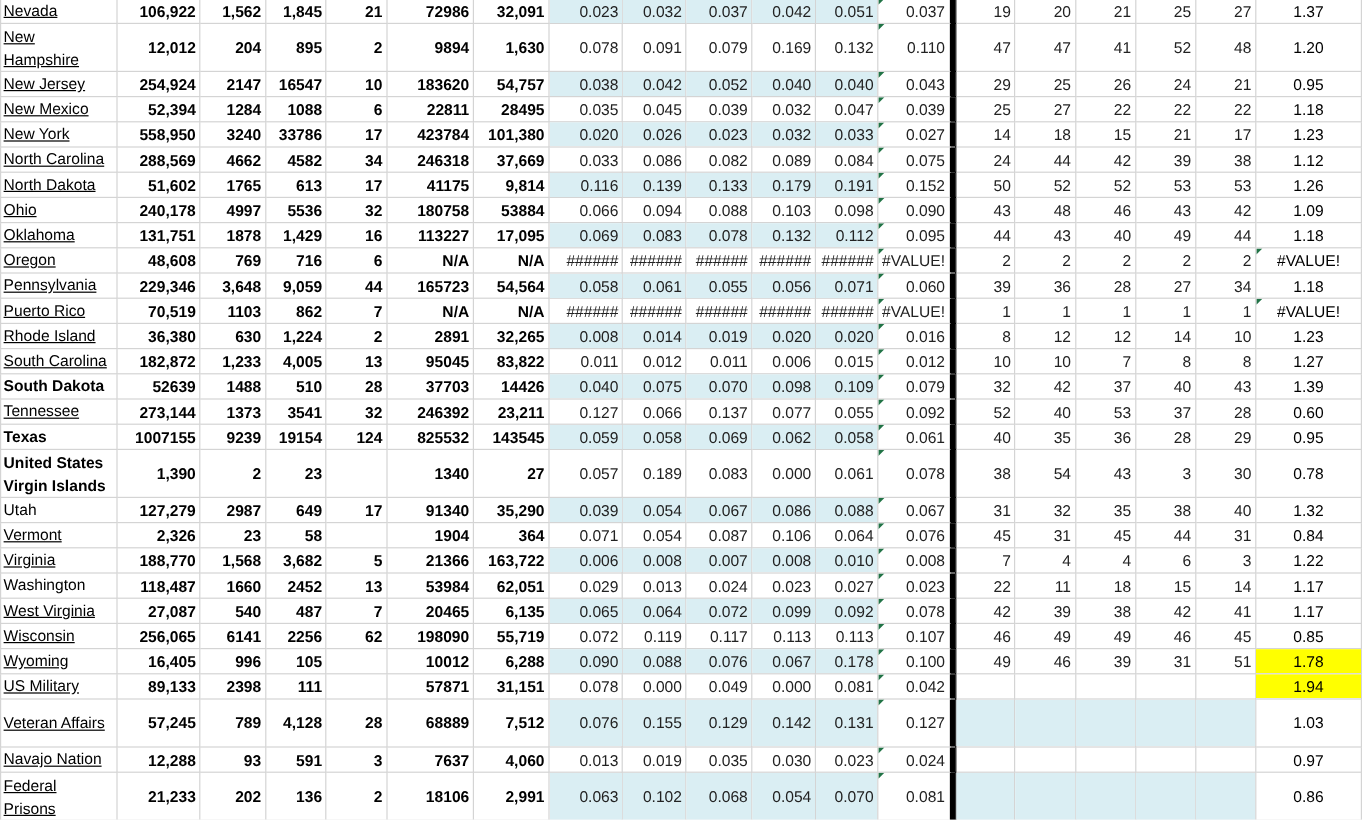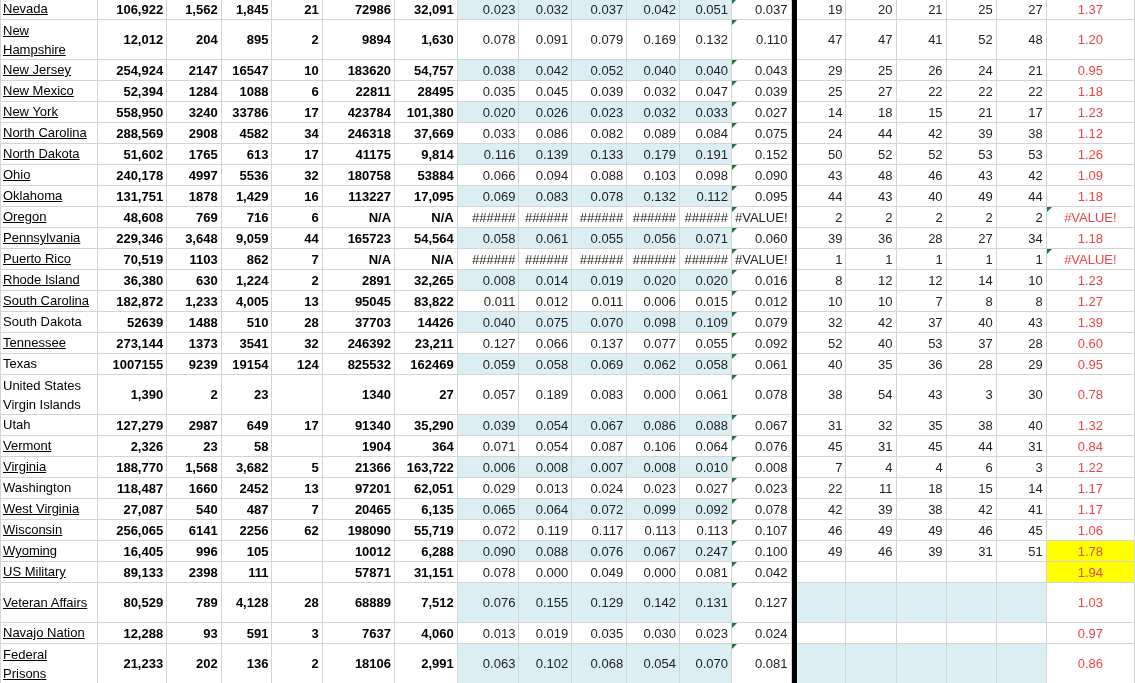--- a/index.html
+++ b/index.html
@@ -3,28 +3,28 @@
 <meta charset="utf-8">
 <style>
   html, body { margin:0; padding:0; background:#ffffff; }
   body { width:1135px; height:683px; overflow:hidden; font-family:"Liberation Sans", sans-serif; font-size:13px; color:#000; }
   #sheet { position:relative; width:1135px; height:683px; }
   table { border-collapse:collapse; table-layout:fixed; position:absolute; left:0; top:-2px; }
   td { border:1px solid #d4d4d4; padding:0 3px; height:19px; line-height:19px; white-space:nowrap; overflow:hidden; text-align:right; position:relative; }
   tr.tall td { height:39px; line-height:19px; }
   td.name { text-align:left; white-space:normal; line-height:20px; padding-left:2px; }
   td.name.link span { text-decoration:underline; }
-  td.name.bold { font-weight:normal; }
+  td.name.bold { font-weight:bold; }
   td.num { font-weight:bold; }
   td.rate { color:#222; }
   td.rate.shade { background:#daeef3; }
   td.avg { color:#222; }
   td.rank { color:#222; }
   td.rank.shade { background:#daeef3; }
-  td.ratio { text-align:center; color:#ef4444; }
+  td.ratio { text-align:center; color:#000000; }
   td.ratio.hl { background:#ffff00;text-align:center; }
   td.bar { background:#000; border-color:#000; padding:0; }
   td.flag::before { content:""; position:absolute; left:0; top:0; width:0; height:0; border-top:5px solid #217346; border-right:5px solid transparent; }
 </style>
 </head>
 <body>
 
 <div id="sheet">
   <table>
     <colgroup>
@@ -156,21 +156,21 @@
           <td class="rank"><span>14</span></td>
           <td class="rank"><span>18</span></td>
           <td class="rank"><span>15</span></td>
           <td class="rank"><span>21</span></td>
           <td class="rank"><span>17</span></td>
           <td class="ratio"><span>1.23</span></td>
         </tr>
         <tr>
           <td class="name link"><span>North Carolina</span></td>
           <td class="num"><span>288,569</span></td>
-          <td class="num"><span>2908</span></td>
+          <td class="num"><span>4662</span></td>
           <td class="num"><span>4582</span></td>
           <td class="num"><span>34</span></td>
           <td class="num"><span>246318</span></td>
           <td class="num"><span>37,669</span></td>
           <td class="rate"><span>0.033</span></td>
           <td class="rate"><span>0.086</span></td>
           <td class="rate"><span>0.082</span></td>
           <td class="rate"><span>0.089</span></td>
           <td class="rate"><span>0.084</span></td>
           <td class="avg flag"><span>0.075</span></td>
@@ -402,21 +402,21 @@
           <td class="rank"><span>28</span></td>
           <td class="ratio"><span>0.60</span></td>
         </tr>
         <tr>
           <td class="name bold"><span>Texas</span></td>
           <td class="num"><span>1007155</span></td>
           <td class="num"><span>9239</span></td>
           <td class="num"><span>19154</span></td>
           <td class="num"><span>124</span></td>
           <td class="num"><span>825532</span></td>
-          <td class="num"><span>162469</span></td>
+          <td class="num"><span>143545</span></td>
           <td class="rate shade"><span>0.059</span></td>
           <td class="rate shade"><span>0.058</span></td>
           <td class="rate shade"><span>0.069</span></td>
           <td class="rate shade"><span>0.062</span></td>
           <td class="rate shade"><span>0.058</span></td>
           <td class="avg flag"><span>0.061</span></td>
           <td class="bar"></td>
           <td class="rank"><span>40</span></td>
           <td class="rank"><span>35</span></td>
           <td class="rank"><span>36</span></td>
@@ -511,21 +511,21 @@
           <td class="rank"><span>6</span></td>
           <td class="rank"><span>3</span></td>
           <td class="ratio"><span>1.22</span></td>
         </tr>
         <tr>
           <td class="name"><span>Washington</span></td>
           <td class="num"><span>118,487</span></td>
           <td class="num"><span>1660</span></td>
           <td class="num"><span>2452</span></td>
           <td class="num"><span>13</span></td>
-          <td class="num"><span>97201</span></td>
+          <td class="num"><span>53984</span></td>
           <td class="num"><span>62,051</span></td>
           <td class="rate"><span>0.029</span></td>
           <td class="rate"><span>0.013</span></td>
           <td class="rate"><span>0.024</span></td>
           <td class="rate"><span>0.023</span></td>
           <td class="rate"><span>0.027</span></td>
           <td class="avg flag"><span>0.023</span></td>
           <td class="bar"></td>
           <td class="rank"><span>22</span></td>
           <td class="rank"><span>11</span></td>
@@ -569,35 +569,35 @@
           <td class="rate"><span>0.117</span></td>
           <td class="rate"><span>0.113</span></td>
           <td class="rate"><span>0.113</span></td>
           <td class="avg flag"><span>0.107</span></td>
           <td class="bar"></td>
           <td class="rank"><span>46</span></td>
           <td class="rank"><span>49</span></td>
           <td class="rank"><span>49</span></td>
           <td class="rank"><span>46</span></td>
           <td class="rank"><span>45</span></td>
-          <td class="ratio"><span>1.06</span></td>
+          <td class="ratio"><span>0.85</span></td>
         </tr>
         <tr>
           <td class="name link"><span>Wyoming</span></td>
           <td class="num"><span>16,405</span></td>
           <td class="num"><span>996</span></td>
           <td class="num"><span>105</span></td>
           <td class="num"><span></span></td>
           <td class="num"><span>10012</span></td>
           <td class="num"><span>6,288</span></td>
           <td class="rate shade"><span>0.090</span></td>
           <td class="rate shade"><span>0.088</span></td>
           <td class="rate shade"><span>0.076</span></td>
           <td class="rate shade"><span>0.067</span></td>
-          <td class="rate shade"><span>0.247</span></td>
+          <td class="rate shade"><span>0.178</span></td>
           <td class="avg flag"><span>0.100</span></td>
           <td class="bar"></td>
           <td class="rank"><span>49</span></td>
           <td class="rank"><span>46</span></td>
           <td class="rank"><span>39</span></td>
           <td class="rank"><span>31</span></td>
           <td class="rank"><span>51</span></td>
           <td class="ratio hl"><span>1.78</span></td>
         </tr>
         <tr>
@@ -617,21 +617,21 @@
           <td class="bar"></td>
           <td class="rank"><span></span></td>
           <td class="rank"><span></span></td>
           <td class="rank"><span></span></td>
           <td class="rank"><span></span></td>
           <td class="rank"><span></span></td>
           <td class="ratio hl"><span>1.94</span></td>
         </tr>
         <tr class="tall">
           <td class="name link"><span>Veteran Affairs</span></td>
-          <td class="num"><span>80,529</span></td>
+          <td class="num"><span>57,245</span></td>
           <td class="num"><span>789</span></td>
           <td class="num"><span>4,128</span></td>
           <td class="num"><span>28</span></td>
           <td class="num"><span>68889</span></td>
           <td class="num"><span>7,512</span></td>
           <td class="rate shade"><span>0.076</span></td>
           <td class="rate shade"><span>0.155</span></td>
           <td class="rate shade"><span>0.129</span></td>
           <td class="rate shade"><span>0.142</span></td>
           <td class="rate shade"><span>0.131</span></td>

